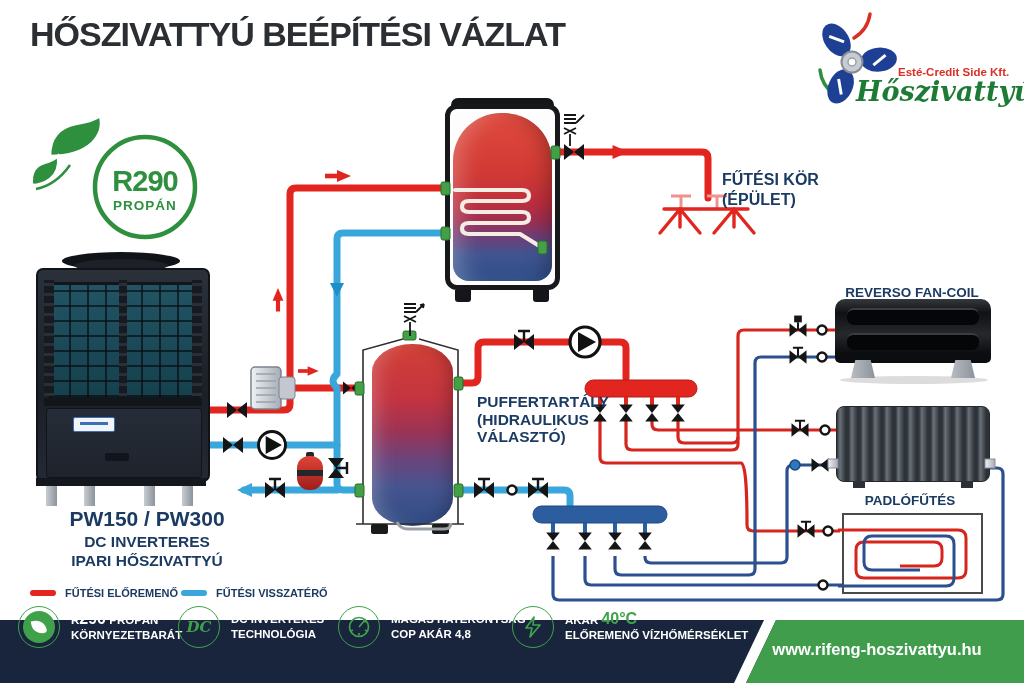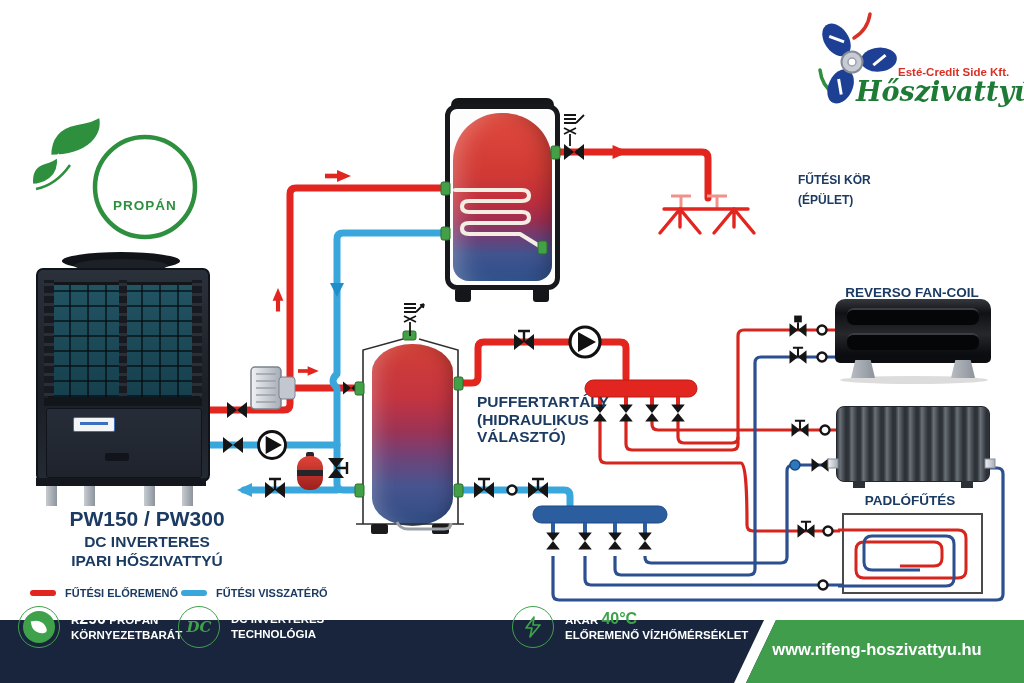--- a/index.html
+++ b/index.html
@@ -19,21 +19,21 @@
   .r290{left:95px;top:165px;width:100px;text-align:center;font-size:29px;font-weight:800;
         letter-spacing:-1px;color:#2e8f3e;}
   .r290g{left:95px;top:198px;width:100px;text-align:center;font-size:13.5px;font-weight:700;
          color:#2e8f3e;letter-spacing:1px;}
   
   .navy{color:#1c3b63;font-weight:800;}
   .lbl-pw{left:28px;top:505px;width:238px;text-align:center;}
   .lbl-pw .m{font-size:21px;line-height:27px;}
   .lbl-pw .s{font-size:15.5px;line-height:19px;}
   .lbl-buf{left:477px;top:393px;font-size:15.5px;line-height:17.5px;}
-  .lbl-circ{left:798px;top:170px;font-size:12px;line-height:20px;}
+  .lbl-circ{left:722px;top:170px;font-size:16px;line-height:20px;}
   .lbl-fc{left:832px;top:285px;width:160px;text-align:center;font-size:13.5px;}
   .lbl-rad{left:818px;top:389px;width:176px;text-align:center;font-size:13.5px;}
   .lbl-flo{left:840px;top:493px;width:140px;text-align:center;font-size:13.5px;}
   
   .leg{top:587px;display:flex;align-items:center;font-size:11px;}
   .pill{width:26px;height:6px;border-radius:3px;margin-right:9px;}
   
   .hp{left:32px;top:252px;width:178px;height:254px;}
   .hp div{position:absolute;}
   .hp-cap1{left:30px;top:0;width:118px;height:18px;background:#101317;border-radius:50%;}
@@ -336,20 +336,21 @@
     <g fill="none" stroke-linejoin="round">
       <path d="M838 530 H958 Q966 530 966 538 V570 Q966 578 958 578 H864 Q856 578 856 570 V550 Q856 542 864 542 H934 Q942 542 942 550 V558 Q942 566 934 566 H900" stroke="#d6251d" stroke-width="3"></path>
       <path d="M838 586 H946 Q954 586 954 578 V544 Q954 536 946 536 H872 Q864 536 864 544 V562 Q864 570 872 570 H920" stroke="#2b4f8f" stroke-width="3"></path>
     </g>
 
     <rect x="828" y="459" width="10" height="9" fill="url(#met)" stroke="#8a8f98"></rect>
     <rect x="985" y="459" width="10" height="9" fill="url(#met)" stroke="#8a8f98"></rect>
   </svg>
 
   <div class="abs title" style="z-index:4">
+    <div>HŐSZIVATTYÚ BEÉPÍTÉSI VÁZLAT</div>
   </div>
 
   <svg class="layer" width="1024" height="683" viewBox="0 0 1024 683" style="z-index:4">
 
     <g transform="translate(852,62)">
       <path d="M64-46 A34 34 0 0 1 48 -22" transform="translate(-46,-2)" stroke="#d93025" stroke-width="3.5" fill="none" stroke-linecap="round"></path>
       <path d="M-32 8 A34 34 0 0 0 -18 32" stroke="#2e8f3e" stroke-width="3.5" fill="none" stroke-linecap="round"></path>
       <g fill="#1d3f94">
         <g transform="rotate(-35)">
             <ellipse cx="0" cy="-27" rx="12" ry="18"></ellipse>
@@ -371,20 +372,21 @@
     <g transform="translate(30,115)">
       <circle cx="115" cy="72" r="50" fill="none" stroke="#2e8f3e" stroke-width="4.5"></circle>
       <path d="M20 41 Q20 14 46 9 Q64 6 70 1 Q74 16 62 28 Q48 41 20 41 Z" fill="#2e8f3e" stroke="#fff" stroke-width="2.5"></path>
       <path d="M2 70 Q0 52 14 48 Q24 45 28 41 Q30 56 20 64 Q12 70 2 70 Z" fill="#2e8f3e" stroke="#fff" stroke-width="2.5"></path>
       <path d="M6 74 Q26 70 40 50" fill="none" stroke="#2e8f3e" stroke-width="2.5"></path>
     </g>
   </svg>
 
   <div class="abs logo-co" style="z-index:5">Esté-Credit Side Kft.</div>
   <div class="abs logo-brand" style="z-index:5">Hőszivattyú</div>
+  <div class="abs r290" style="z-index:5">R290</div>
   <div class="abs r290g" style="z-index:5">PROPÁN</div>
 
   <div class="abs lbl-pw navy" style="z-index:4">
     <div class="m">PW150 / PW300</div>
     <div class="s">DC INVERTERES</div>
     <div class="s">IPARI HŐSZIVATTYÚ</div>
   </div>
 
   <div class="abs lbl-buf navy" style="z-index:4">
     <div>PUFFERTARTÁLY</div>
@@ -429,20 +431,32 @@
   <div class="abs f-item" style="left:178px;z-index:6">
     <div class="f-ring">
         <span class="f-dc">DC</span>
       </div>
     <div class="f-txt">
       <div>DC INVERTERES</div>
       <div>TECHNOLÓGIA</div>
     </div>
   </div>
 
+  <div class="abs f-item" style="left:338px;z-index:6">
+    <div class="f-ring">
+      <svg width="26" height="26" viewBox="0 0 26 26" fill="none" stroke="#3fa24b" stroke-width="1.7">
+        <circle cx="13" cy="13" r="9.5"></circle>
+        <path d="M13 13 L19 6 M17 6 l2.5 -0.5 M19 6 l0.5 2.5 M7 16 l-2 1 M13 19 v2.5 M19 16 l2 1"></path>
+      </svg>
+    </div>
+    <div class="f-txt">
+      <div>MAGAS HATÉKONYSÁG</div>
+      <div>COP AKÁR 4,8</div>
+    </div>
+  </div>
 
   <div class="abs f-item" style="left:512px;z-index:6">
     <div class="f-ring">
       <svg width="24" height="24" viewBox="0 0 24 24" fill="none" stroke="#3fa24b" stroke-width="1.7" stroke-linejoin="round">
         <path d="M13 2 L5 13 H11 L9 22 L19 10 H12 Z"></path>
       </svg>
     </div>
     <div class="f-txt">
       <div><span>AKÁR </span><span class="f-big f-grn">40°C</span></div>
       <div>ELŐREMENŐ VÍZHŐMÉRSÉKLET</div>

